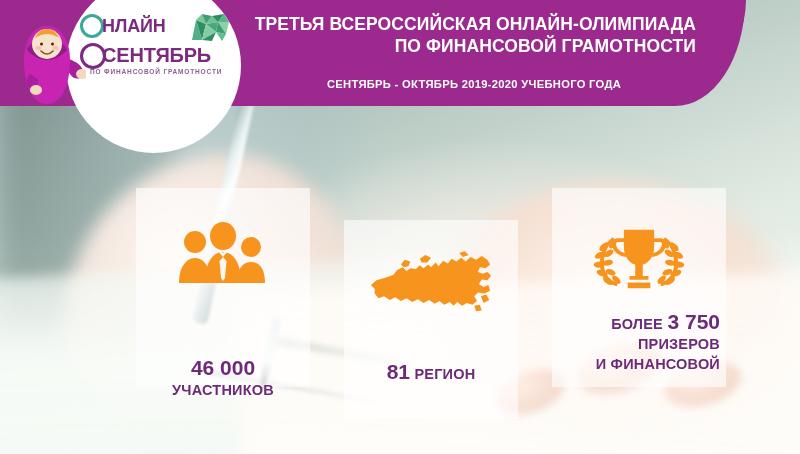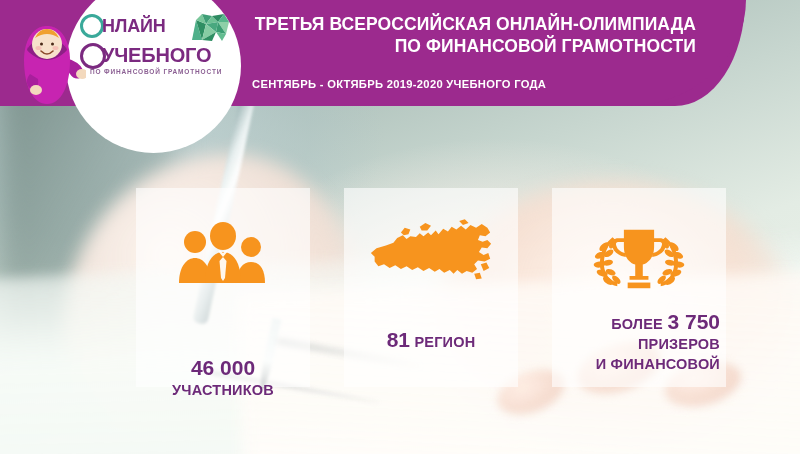--- a/index.html
+++ b/index.html
@@ -246,21 +246,21 @@
     font-size: 17.5px;
     line-height: 22px;
     letter-spacing: 0.1px;
   }
   .headline-l2 { display: block; }
   .subhead {
     position: absolute;
     left: 252px;
     top: 78px;
     width: 444px;
-    text-align: left;
+    text-align: center;
     color: #ffffff;
     font-weight: bold;
     font-size: 11.2px;
     letter-spacing: 0.3px;
   }
 
   
   .doll {
     position: absolute;
     left: 8px;
@@ -273,21 +273,21 @@
   .card {
     position: absolute;
     top: 188px;
     background: rgba(255,255,255,0.62);
     box-sizing: border-box;
     display: flex;
     flex-direction: column;
     align-items: center;
   }
   .card-1 { left: 136px; width: 174px; height: 199px; gap: 48px; }
-  .card-2 { left: 344px; width: 174px; height: 199px; }
+  .card-2 { left: 344px; width: 174px; height: 199px; margin-top: 32px; }
   .card-3 { left: 552px; width: 174px; height: 199px; }
 
   .card-icon {
     margin-top: 34px;
     height: 72px;
     display: flex;
     align-items: center;
     justify-content: center;
   }
   .card-2 .card-icon { margin-top: 30px; }
@@ -369,21 +369,21 @@
     </svg>
   </div>
 
   <div class="logo">
     <div class="logo-row">
       <span class="ring ring-teal"></span>
       <span class="logo-word word-online">НЛАЙН</span>
     </div>
     <div class="logo-row" style="margin-top:4px;">
       <span class="ring ring-purple"></span>
-      <span class="logo-word word-olymp">УЧЕБНОГО</span>
+      <span class="logo-word word-olymp">СЕНТЯБРЬ</span>
     </div>
     <div class="logo-tagline">ПО ФИНАНСОВОЙ ГРАМОТНОСТИ</div>
 
     <div class="logo-dog">
       <svg viewBox="0 0 44 34" width="44" height="34">
         <polygon points="4,30 8,10 14,30" fill="#4fb08a"></polygon>
         <polygon points="8,10 14,30 18,14" fill="#2f8f63"></polygon>
         <polygon points="8,10 18,14 14,4" fill="#7ac79b"></polygon>
         <polygon points="14,4 18,14 24,6" fill="#3f9e77"></polygon>
         <polygon points="18,14 24,6 30,12" fill="#6fc195"></polygon>

